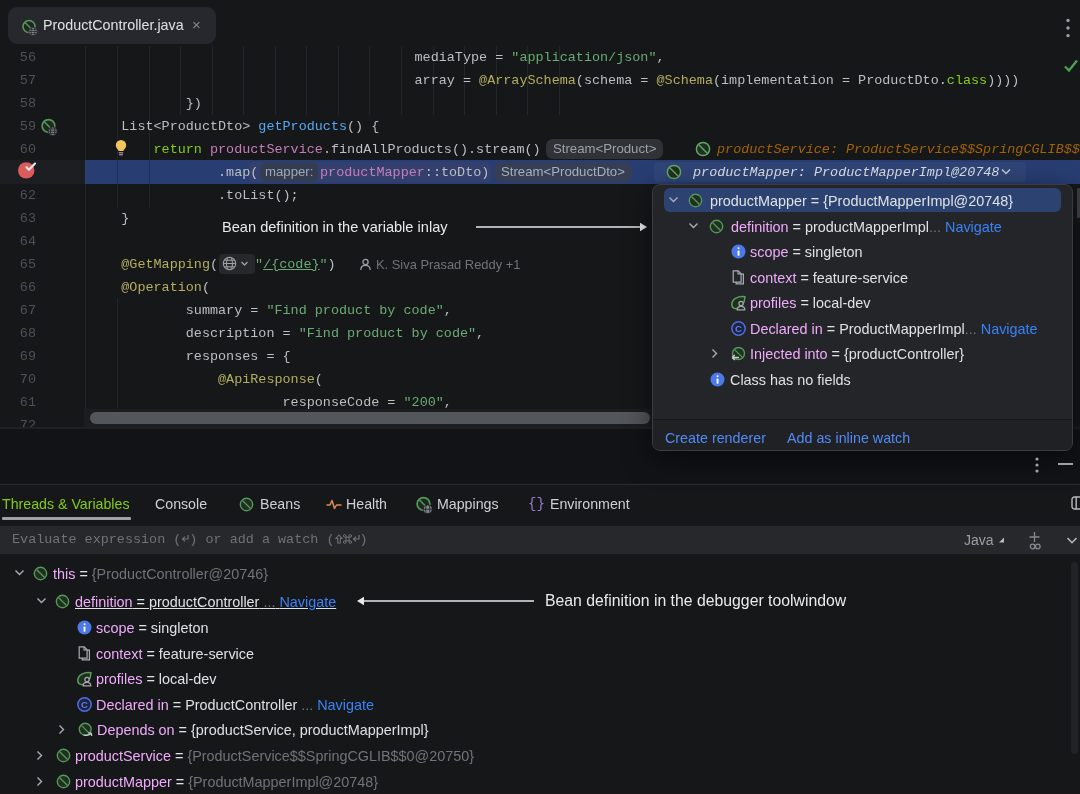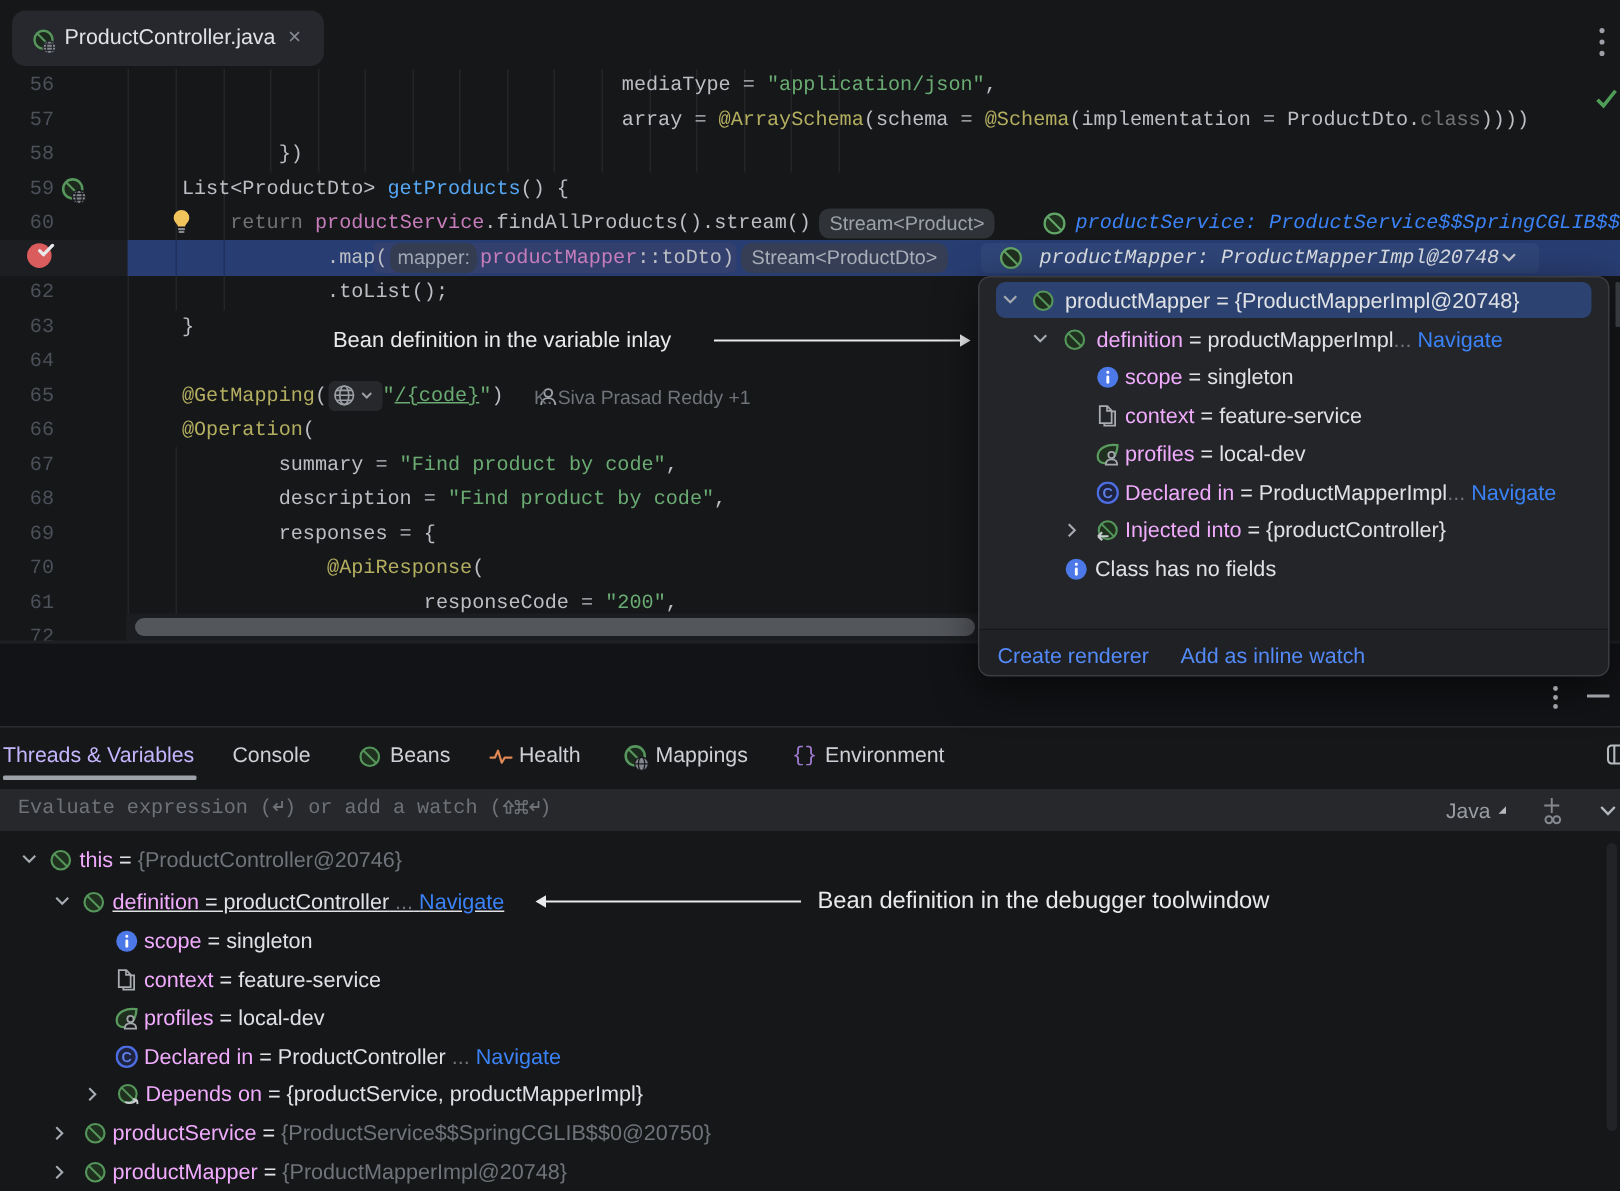--- a/index.html
+++ b/index.html
@@ -4,21 +4,21 @@
 <style>
   * { margin:0; padding:0; box-sizing:border-box; }
   html,body { width:1080px; height:794px; background:#161719; overflow:hidden; }
   body { position:relative; font-family:"Liberation Sans",sans-serif; }
   .abs { position:absolute; }
   .mono { font-family:"Liberation Mono",monospace; }
   pre.cl { position:absolute; z-index:1; left:89px; font-family:"Liberation Mono",monospace;
            font-size:13.44px; line-height:23px; color:#BCBEC4; white-space:pre; }
   .num { position:absolute; left:0; width:36px; text-align:right;
          font-family:"Liberation Mono",monospace; font-size:13.44px; line-height:23px; color:#4B5059; }
-  .kw { color:#737373; } .str { color:#6AAB73; } .ann { color:#B3AE60; }
+  .kw { color:#84cc16; } .str { color:#6AAB73; } .ann { color:#B3AE60; }
   .fld { color:#C77DBB; } .mtd { color:#56A8F5; } .gray { color:#6F737A; }
   .guide { position:absolute; width:1px; background:#242529; }
   .chip { position:absolute; z-index:2; font-family:"Liberation Sans",sans-serif; font-size:13.2px;
           border-radius:7px; padding:0 7px; line-height:19.5px; }
   .link { color:#3b82f6; }
   .orange { color:#f0abfc; }
   .row { position:absolute; font-size:14.4px; color:#DFE1E5; white-space:pre; }
 </style>
 </head>
 <body>
@@ -115,21 +115,21 @@
 <svg class="abs" style="left:1000px;top:168px" width="12" height="8" viewBox="0 0 12 8">
   <path d="M2 1.5 L6 5.5 L10 1.5" fill="none" stroke="#c6c9ce" stroke-width="1.5"></path>
 </svg>
 
 
 <div class="chip" style="left:546px;top:139px;background:#2f3236;color:#9DA2A9;">Stream&lt;Product&gt;</div>
 <svg class="abs" style="left:695px;top:141px" width="16" height="16" viewBox="0 0 16 16">
   <circle cx="8" cy="8" r="6.6" fill="#20301f" stroke="#62a667" stroke-width="1.5"></circle>
   <line x1="3.7" y1="3.7" x2="12.3" y2="12.3" stroke="#62a667" stroke-width="1.4"></line>
 </svg>
-<pre class="cl" style="top:138px;left:717px;font-style:italic;color:#3b82f6;">productService: ProductService$$SpringCGLIB$$</pre>
+<pre class="cl" style="top:138px;left:717px;font-style:italic;color:#a16207;">productService: ProductService$$SpringCGLIB$$</pre>
 
 
 <div class="abs" style="left:84px;top:409px;width:569px;height:19px;background:#1b1d20;"></div>
 <div class="abs" style="left:90px;top:412px;width:560px;height:12px;background:#53565b;border-radius:6px;"></div>
 
 <div class="abs" style="left:0;top:429px;width:1080px;height:55px;background:#121316;"></div>
 <div class="abs" style="left:0;top:427px;width:1080px;height:2px;background:#1e2024;"></div>
 
 
 
@@ -170,21 +170,21 @@
   </g>
 </svg>
 <svg class="abs" style="left:240px;top:261px" width="9" height="6" viewBox="0 0 9 6">
   <path d="M1.5 1 L4.5 4 L7.5 1" fill="none" stroke="#9DA0A6" stroke-width="1.3"></path>
 </svg>
 <pre class="cl" style="top:253px;left:255px;"><span class="str">"<span style="text-decoration:underline;">/{code}</span>"</span>)</pre>
 <svg class="abs" style="left:359px;top:258px" width="13" height="13" viewBox="0 0 13 13">
   <circle cx="6.5" cy="4" r="2.6" fill="none" stroke="#9DA0A6" stroke-width="1.3"></circle>
   <path d="M1.8 12 c0-3 2-4.6 4.7-4.6 s4.7 1.6 4.7 4.6" fill="none" stroke="#9DA0A6" stroke-width="1.3"></path>
 </svg>
-<div class="abs" style="left:356px;top:257px;font-size:12.9px;color:#6F737A;">K. Siva Prasad Reddy +1</div>
+<div class="abs" style="left:376px;top:257px;font-size:12.9px;color:#6F737A;">K. Siva Prasad Reddy +1</div>
 
 <svg class="abs" style="left:1065px;top:17px" width="6" height="22" viewBox="0 0 6 22">
     <circle cx="3" cy="3.4" r="1.7" fill="#9DA0A6"></circle>
     <circle cx="3" cy="11" r="1.7" fill="#9DA0A6"></circle>
     <circle cx="3" cy="18.6" r="1.7" fill="#9DA0A6"></circle>
   </svg>
 
 <svg class="abs" style="left:1062px;top:57px" width="18" height="18" viewBox="0 0 18 18">
   <path d="M3 9.5 L7 13.5 L15 3.5" fill="none" stroke="#4E9E58" stroke-width="2.4"></path>
 </svg>
@@ -271,21 +271,21 @@
 
 <svg class="abs" style="left:1034px;top:456px" width="6" height="18" viewBox="0 0 6 18">
     <circle cx="3" cy="3" r="1.6" fill="#9DA0A6"></circle>
     <circle cx="3" cy="9" r="1.6" fill="#9DA0A6"></circle>
     <circle cx="3" cy="15" r="1.6" fill="#9DA0A6"></circle>
   </svg>
 <div class="abs" style="left:1058px;top:463px;width:15px;height:2px;background:#9DA0A6;"></div>
 
 
 <div class="abs" style="left:0;top:484px;width:1080px;height:1px;background:#2a2c2f;"></div>
-<div class="abs" style="left:2px;top:496px;font-size:14.2px;color:#c4b5fd;">Threads &amp; Variables</div>
+<div class="abs" style="left:2px;top:496px;font-size:14.2px;color:#84cc16;">Threads &amp; Variables</div>
 <div class="abs" style="left:2px;top:517px;width:129px;height:2.5px;background:#9da1a8;border-radius:1px;"></div>
 <div class="abs" style="left:155px;top:496px;font-size:14.2px;color:#CED0D6;">Console</div>
 <svg class="abs" style="left:239px;top:497px" width="15" height="15" viewBox="0 0 16 16">
     <circle cx="8" cy="8" r="6.6" fill="#20301f" stroke="#55975b" stroke-width="1.5"></circle>
     <line x1="3.7" y1="3.7" x2="12.3" y2="12.3" stroke="#55975b" stroke-width="1.4"></line>
   </svg>
 <div class="abs" style="left:260px;top:496px;font-size:14.2px;color:#CED0D6;">Beans</div>
 <svg class="abs" style="left:326px;top:498px" width="16" height="13" viewBox="0 0 16 13">
     <path d="M1 7 h3 l2-4.5 2.5 8 2-3.5 H15" fill="none" stroke="#E08855" stroke-width="1.5" stroke-linejoin="round" stroke-linecap="round"></path>
   </svg>

